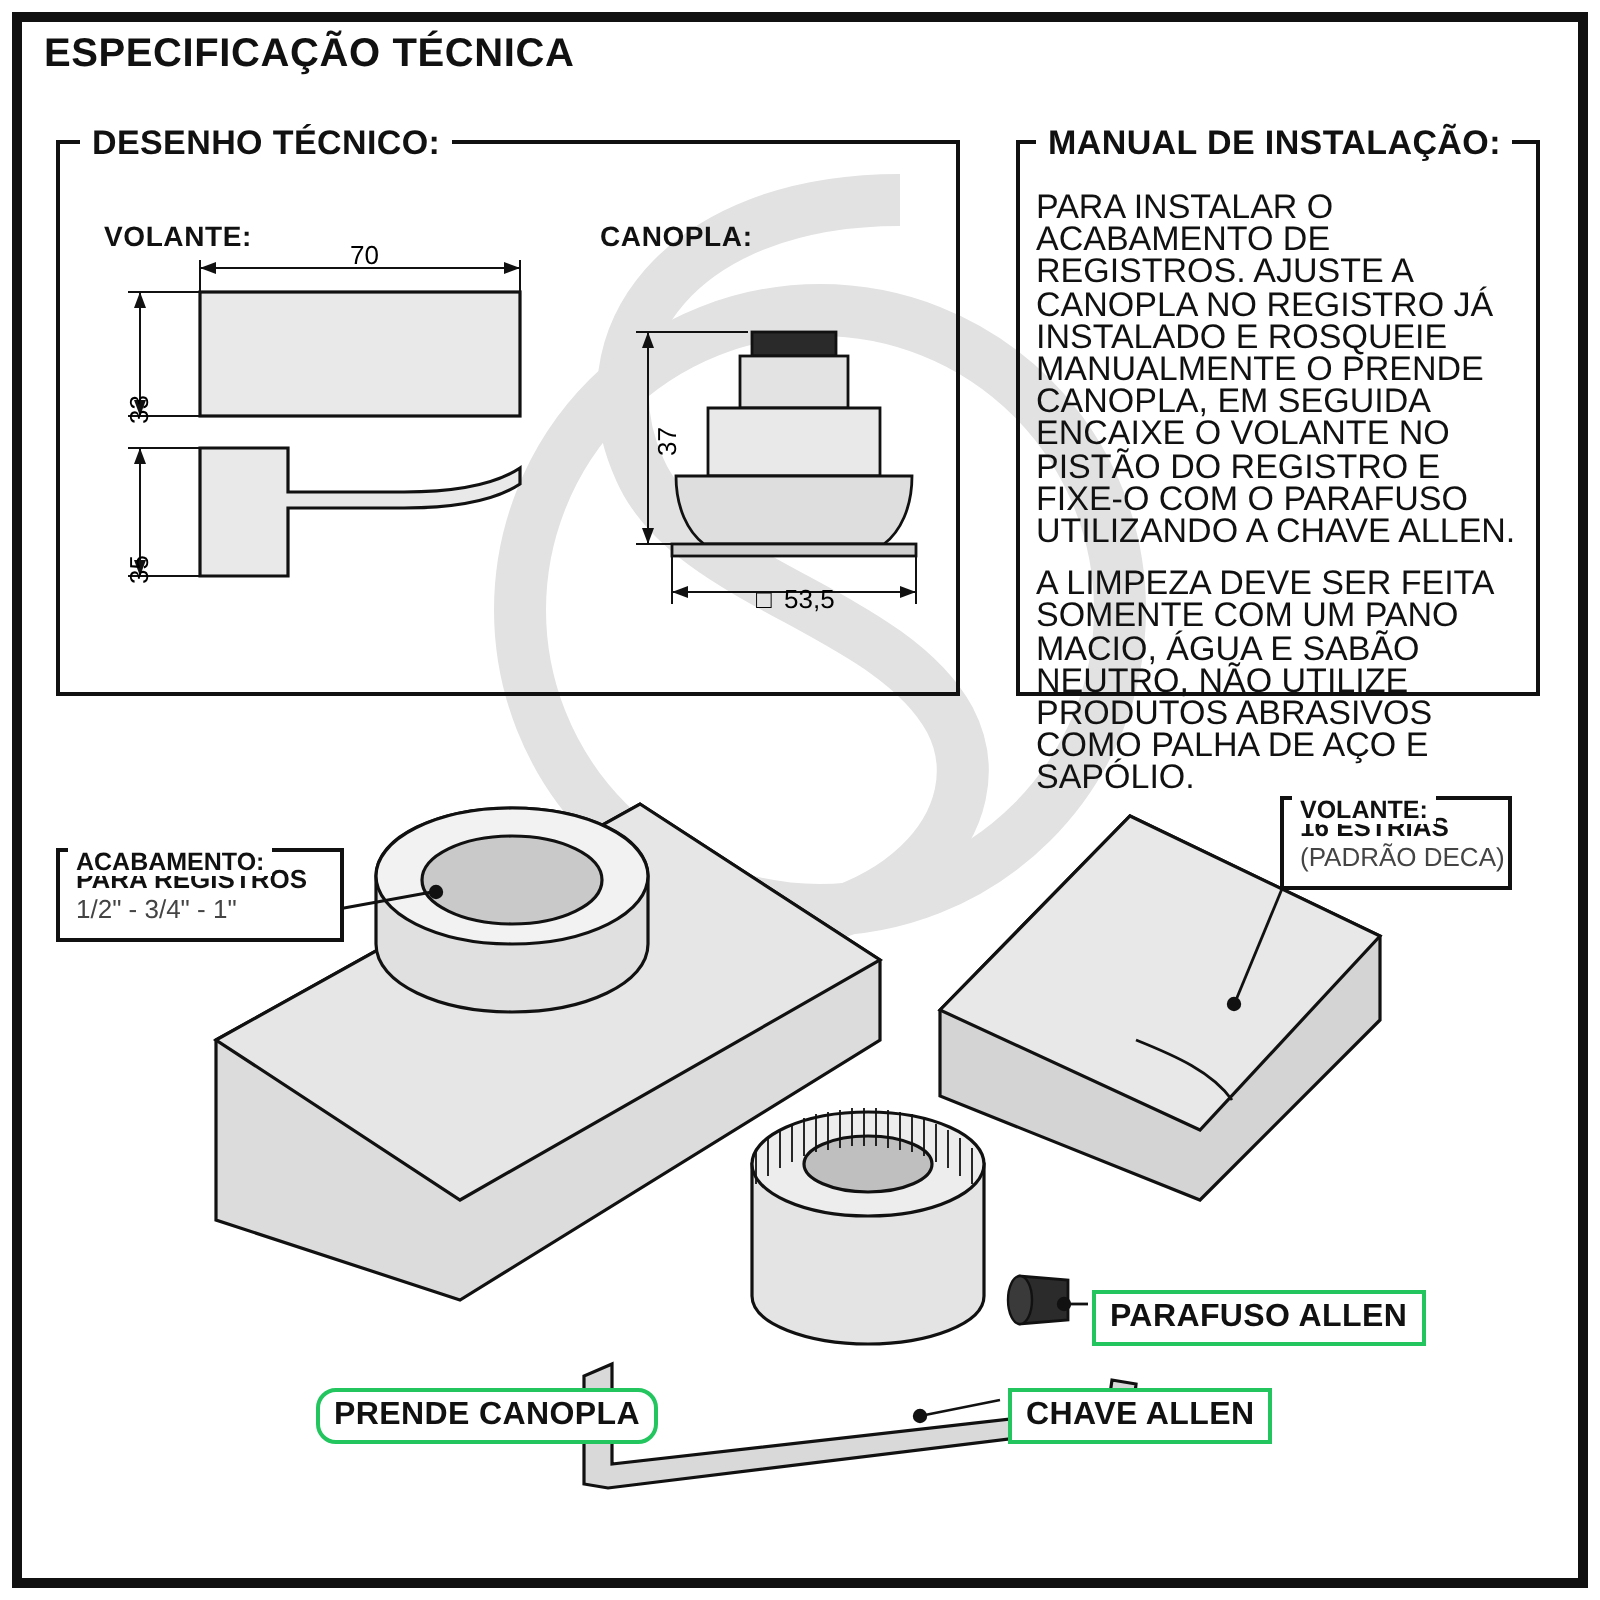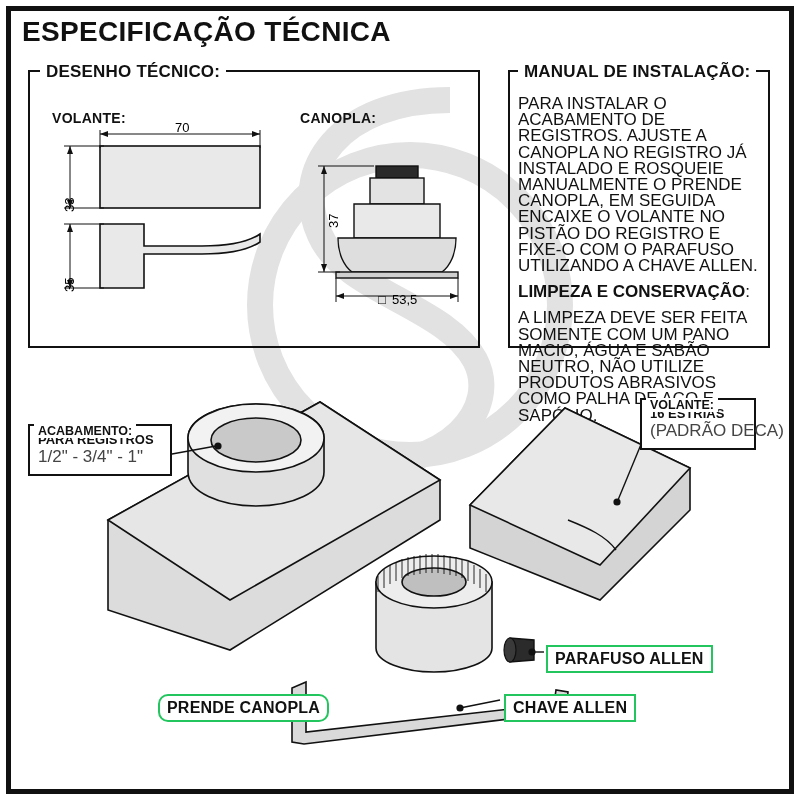--- a/index.html
+++ b/index.html
@@ -32,21 +32,21 @@
     top: 60px;
     width: 420px;
     height: 460px;
     opacity: 1;
     pointer-events: none;
   }
   .title {
     position: absolute;
     left: 22px;
     top: 16px;
-    font-size: 28px;
+    font-size: 20px;
     font-weight: bold;
     letter-spacing: 0.3px;
   }
   
   .panel {
     position: absolute;
     border: 2px solid #111111;
     box-sizing: border-box;
     background: transparent;
   }
@@ -99,21 +99,21 @@
     background: #ffffff;
     box-sizing: border-box;
     padding: 6px 8px 7px 8px;
   }
   .callout .cline {
     font-size: 13px;
     font-weight: bold;
     white-space: nowrap;
   }
   .callout .csmall {
-    font-size: 17px;
+    font-size: 13px;
     color: #444;
     white-space: nowrap;
   }
   .tag {
     position: absolute;
     border: 2px solid #22c55e;
     background: #ffffff;
     font-size: 16px;
     font-weight: bold;
     letter-spacing: 0.2px;
@@ -212,23 +212,20 @@
   </div>
   <div class="dim-text rot" style="left:326px; top:228px;">37</div>
   <div class="dim-text" style="left:378px; top:292px;">□</div>
   <div class="dim-text" style="left:392px; top:292px;">53,5</div>
 
   <div class="panel" id="panel-right"></div>
   <div class="panel-label" id="label-right">MANUAL DE INSTALAÇÃO:</div>
 
   <div class="manual-text">
     <p>PARA INSTALAR O ACABAMENTO DE REGISTROS. AJUSTE A CANOPLA NO REGISTRO JÁ INSTALADO E ROSQUEIE MANUALMENTE O PRENDE CANOPLA, EM SEGUIDA ENCAIXE O  VOLANTE NO PISTÃO DO REGISTRO E FIXE-O COM O PARAFUSO UTILIZANDO A CHAVE ALLEN.</p>
-    <p>
-      <span class="bold">LIMPEZA E CONSERVAÇÃO</span><span>:</span>
-    </p>
     <p>A LIMPEZA DEVE SER FEITA SOMENTE COM UM PANO MACIO, ÁGUA E SABÃO NEUTRO, NÃO UTILIZE PRODUTOS ABRASIVOS COMO PALHA DE AÇO E SAPÓLIO.</p>
   </div>
 
   <div style="position:absolute; left:20px; top:360px;">
     <svg width="760" height="420" viewBox="0 0 760 420">
 
       <polygon points="90,520 90,500 90,500 90,500"></polygon>
       <polygon points="88,160 300,42 420,120 420,160 210,290 88,250" fill="#dcdcdc" stroke="#111" stroke-width="1.6"></polygon>
       <polygon points="88,160 300,42 420,120 210,240" fill="#e6e6e6" stroke="#111" stroke-width="1.6"></polygon>
 

